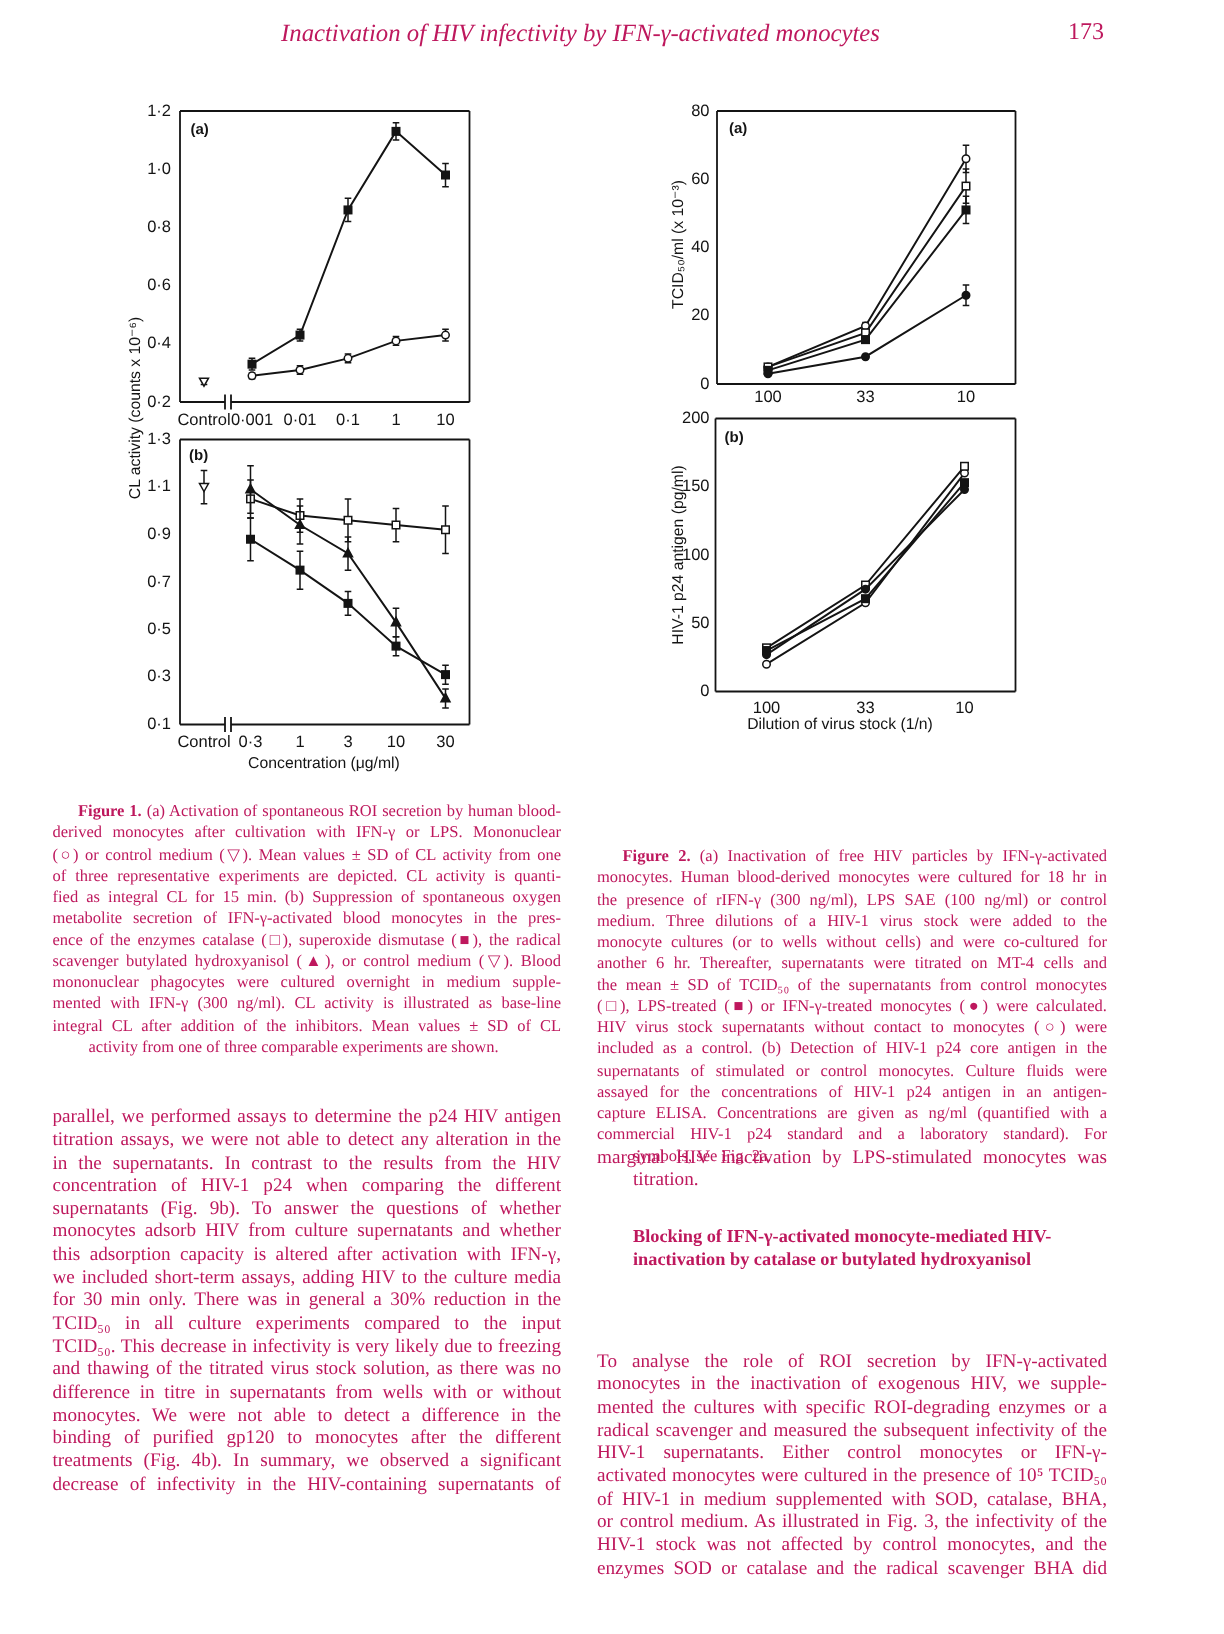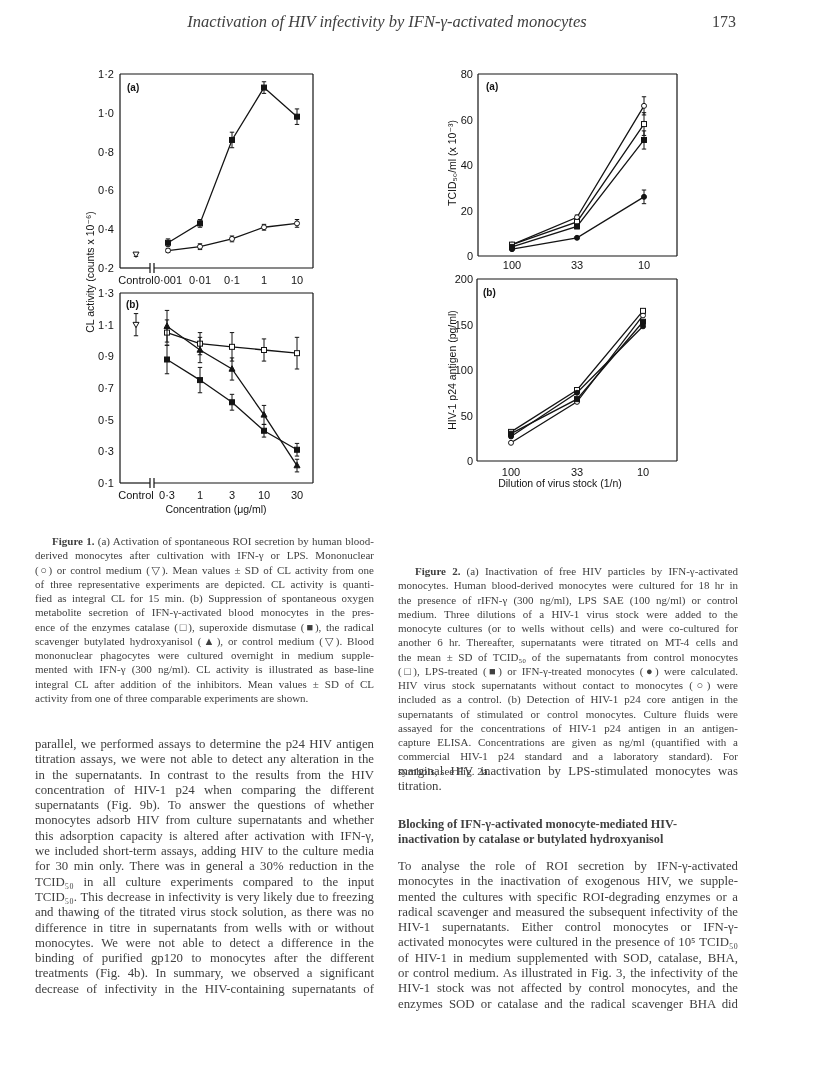--- a/index.html
+++ b/index.html
@@ -2,21 +2,21 @@
 <html><head>
 <meta charset="utf-8">
 <style>
   html, body { margin: 0; padding: 0; background: #ffffff; }
   #page {
     position: relative;
     width: 816px;
     height: 1089px;
     background: #ffffff;
     overflow: hidden;
-    color: #404040;
+    color: #be185d;
     font-family: "Liberation Serif", "DejaVu Serif", serif;
   }
   .running-title {
     position: absolute;
     left: 137px;
     width: 500px;
     top: 10px;
     text-align: center;
     font-style: italic;
     font-size: 16.5px;
@@ -37,20 +37,21 @@
   .heading { font-size: 12.2px; line-height: 15px; font-weight: bold; }
   .ln {
     display: block;
     white-space: nowrap;
     text-align: justify;
     text-align-last: justify;
   }
   .ln.end {
     text-align: left;
     text-align-last: left;
+    margin-left: 24px;
   }
   .bold { font-weight: bold; margin-left: 17px; }
   #chart-layer {
     position: absolute;
     left: 0; top: 0;
     width: 816px; height: 1089px;
   }
   #chart-layer text {
     font-family: "Liberation Sans", "DejaVu Sans", sans-serif;
     fill: #141414;
@@ -337,21 +338,21 @@
   <div class="col-right body-text" style="top:764px">
     <div class="ln">marginal HIV inactivation by LPS-stimulated monocytes was</div>
     <div class="ln end">titration.</div>
   </div>
 
   <div class="col-right heading" style="top:817px">
     <div class="ln end">Blocking of IFN-γ-activated monocyte-mediated HIV-</div>
     <div class="ln end">inactivation by catalase or butylated hydroxyanisol</div>
   </div>
 
-  <div class="col-right body-text" style="top:859px">
+  <div class="col-right body-text" style="top:900px">
     <div class="ln">To analyse the role of ROI secretion by IFN-γ-activated</div>
     <div class="ln">monocytes in the inactivation of exogenous HIV, we supple-</div>
     <div class="ln">mented the cultures with specific ROI-degrading enzymes or a</div>
     <div class="ln">radical scavenger and measured the subsequent infectivity of the</div>
     <div class="ln">HIV-1 supernatants. Either control monocytes or IFN-γ-</div>
     <div class="ln">activated monocytes were cultured in the presence of 10⁵ TCID₅₀</div>
     <div class="ln">of HIV-1 in medium supplemented with SOD, catalase, BHA,</div>
     <div class="ln">or control medium. As illustrated in Fig. 3, the infectivity of the</div>
     <div class="ln">HIV-1 stock was not affected by control monocytes, and the</div>
     <div class="ln">enzymes SOD or catalase and the radical scavenger BHA did</div>

